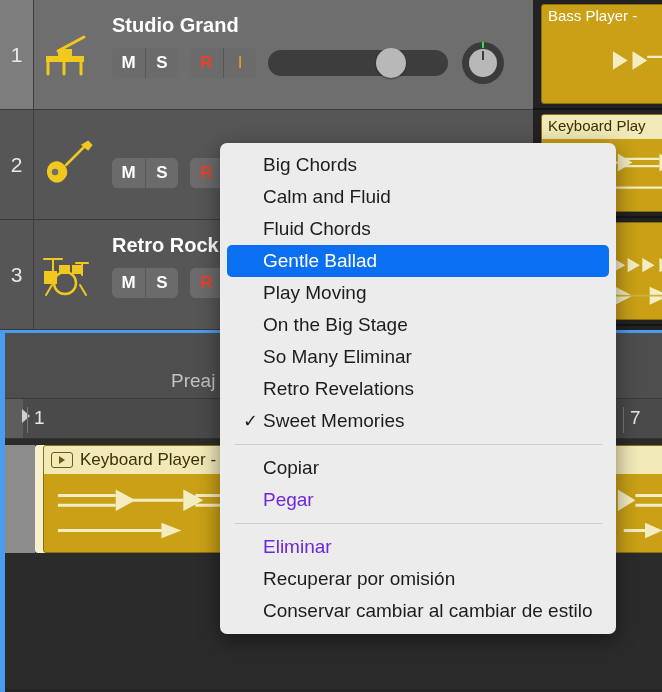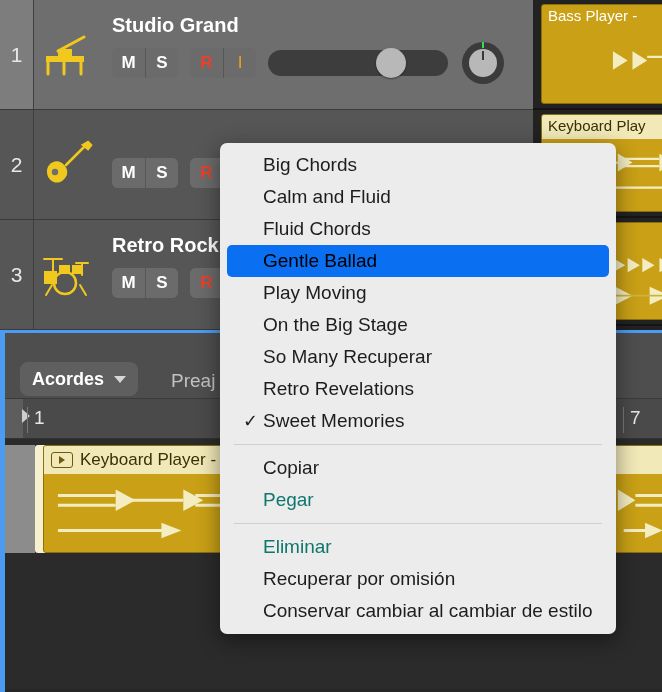--- a/index.html
+++ b/index.html
@@ -169,22 +169,22 @@
     background:#ececec; border-radius:7px;
     box-shadow:0 6px 22px rgba(0,0,0,.45);
     padding:6px 0 7px 0;
     z-index:50;
   }
   .mi {
     position:relative; height:32px; display:flex; align-items:center;
     padding-left:36px; color:#1d1d1d; font-size:19px;
     margin:0 7px; border-radius:5px;text-align:center;
   }
-  .mi.sel { background:#0a6ff0; color:#000000; }
-  .mi.dis { color:#0f766e; }
+  .mi.sel { background:#0a6ff0; color:#ffffff; }
+  .mi.dis { color:#6d28d9; }
   .mi .check {
     position:absolute; left:16px; top:50%; transform:translateY(-50%);
     font-size:18px; color:#1d1d1d;
   }
   .msep { height:1px; background:#cfcfcf; margin:7px 14px; }
 </style>
 </head>
 <body>
 
 <div id="root">
@@ -337,24 +337,20 @@
             </g>
             <line x1="56" y1="52" x2="128" y2="52" stroke="#cbb43f" stroke-width="2"></line>
           </svg>
         </div>
       </div>
     </div>
   </div>
 
   <div class="editor">
     <div class="editor-toolbar">
-      <div class="chord-btn">
-        <span>Acordes</span>
-        <span class="chevron"></span>
-      </div>
       <div class="preset-label">Preaj</div>
     </div>
 
     <div class="ruler">
       <div class="playhead"></div>
       <div class="tick-lbl" style="left:22px;">1</div>
       <div class="tick-lbl" style="left:618px;">7</div>
     </div>
 
     <div class="edit-canvas">
@@ -431,21 +427,21 @@
         <div class="mi sel">
           <span>Gentle Ballad</span>
         </div>
         <div class="mi">
           <span>Play Moving</span>
         </div>
         <div class="mi">
           <span>On the Big Stage</span>
         </div>
         <div class="mi">
-          <span>So Many Recuperar</span>
+          <span>So Many Eliminar</span>
         </div>
         <div class="mi">
           <span>Retro Revelations</span>
         </div>
         <div class="mi">
           <span class="check">✓</span>
           <span>Sweet Memories</span>
         </div>
       </div>
     <div class="msep"></div>

